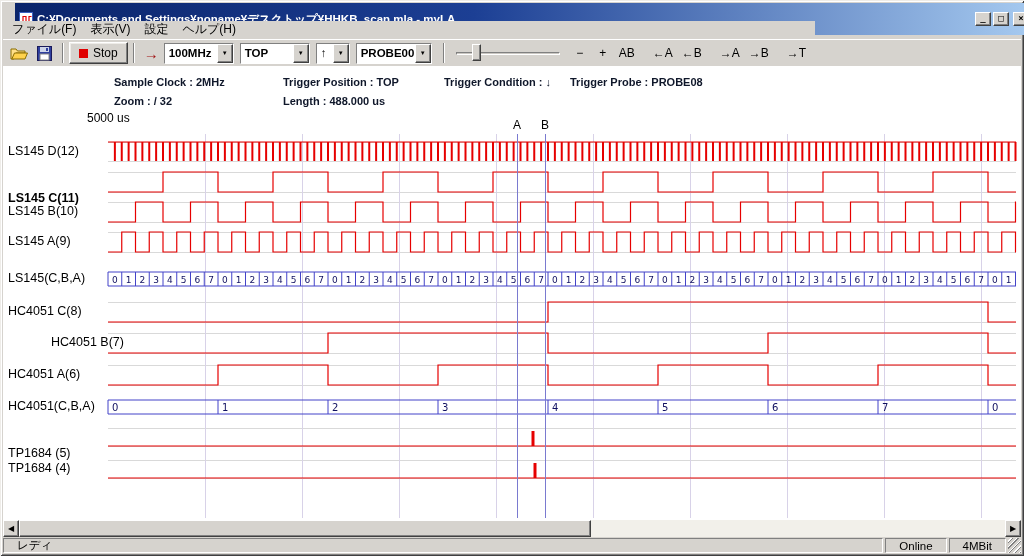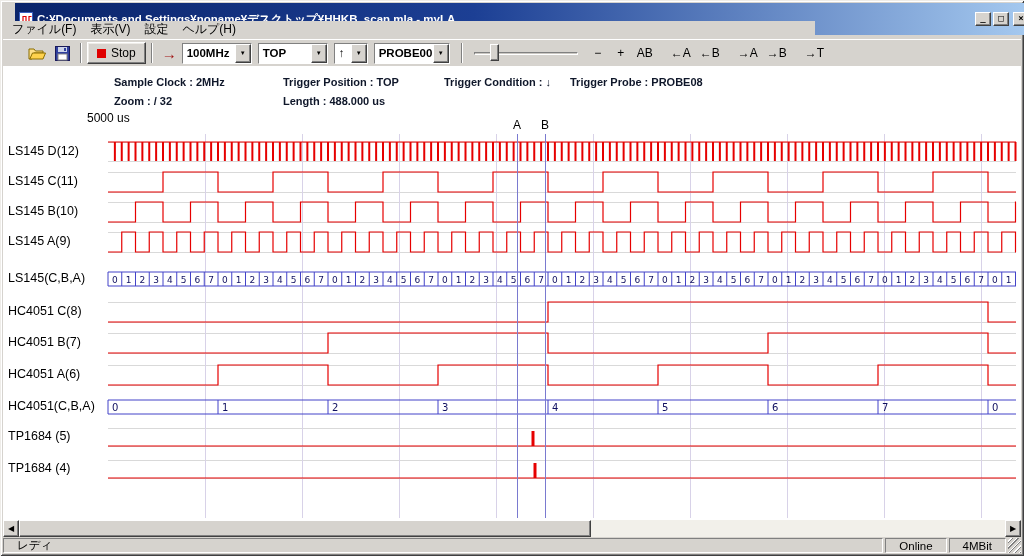--- a/index.html
+++ b/index.html
@@ -18,21 +18,21 @@
   .tbtn{width:16px;height:14px;margin-left:2px;background:#d6d3ce;border:1px solid;
     border-color:#fff #404040 #404040 #fff;box-shadow:inset -1px -1px 0 #808080;
     font-size:9px;line-height:11px;text-align:center;font-weight:bold;color:#000;
     font-family:"DejaVu Sans Mono",monospace;cursor:default;}
   
   .menubar{position:absolute;left:3px;top:21px;width:812px;height:18px;display:flex;
     align-items:center;font-size:12px;background:#d6d3ce;padding-left:2px;}
   .menu-item{padding:2px 7px 3px;white-space:nowrap;}
   
   .toolbar{position:absolute;left:3px;top:39px;width:1018px;height:27px;display:flex;
-    align-items:center;background:#d6d3ce;border-top:1px solid #fff;padding-left:21px;}
+    align-items:center;background:#d6d3ce;border-top:1px solid #fff;padding-left:3px;}
   .tool-btn{height:22px;min-width:22px;display:flex;align-items:center;justify-content:center;
     background:#d6d3ce;border:1px solid #d6d3ce;font-size:12px;color:#000;margin-right:1px;
     padding:0 3px;white-space:nowrap;}
   .tsep{width:2px;height:20px;border-left:1px solid #808080;border-right:1px solid #fff;margin:0 5px;}
   .stop-btn{height:22px;display:flex;align-items:center;gap:5px;padding:0 9px;background:#d6d3ce;
     border:1px solid;border-color:#fff #404040 #404040 #fff;
     box-shadow:inset -1px -1px 0 #808080, inset 1px 1px 0 #eeece8;font-size:12px;
     font-family:"Liberation Sans",sans-serif;}
   .stop-sq{width:9px;height:9px;background:#e00000;display:inline-block;}
   .run-arrow{color:#a01010;font-size:15px;font-weight:bold;}
@@ -502,25 +502,25 @@
   </div>
 
   <div class="statusbar">
     <div class="status-cell status-ready">レディ</div>
     <div class="status-cell">Online</div>
     <div class="status-cell">4MBit</div>
     <div class="grip"></div>
   </div>
 
 <div class="channel-label" style="top: 143.5px;">LS145 D(12)</div>
-    <div class="channel-label" style="top: 174px;">LS145 C(11)</div>
+    <div class="channel-label" style="top: 191px; font-weight: bold;">LS145 C(11)</div>
     <div class="channel-label" style="top: 204px;">LS145 B(10)</div>
     <div class="channel-label" style="top: 234px;">LS145 A(9)</div>
     <div class="channel-label" style="top: 271px;">LS145(C,B,A)</div>
     <div class="channel-label" style="top: 304px;">HC4051 C(8)</div>
-    <div class="channel-label" style="top: 335px;">HC4051 B(7)</div>
+    <div class="channel-label" style="top: 335px; margin-left: 43px;">HC4051 B(7)</div>
     <div class="channel-label" style="top: 367px;">HC4051 A(6)</div>
     <div class="channel-label" style="top: 399px;">HC4051(C,B,A)</div>
-    <div class="channel-label" style="top: 429px;">TP1684 (5)</div>
+    <div class="channel-label" style="top: 446px;">TP1684 (5)</div>
     <div class="channel-label" style="top: 461px;">TP1684 (4)</div>
     <span class="marker-letter" style="left: 509px; top: 118px;">A</span>
     <span class="marker-letter" style="left: 537px; top: 118px;">B</span>
   </div>
 
 </body></html>

